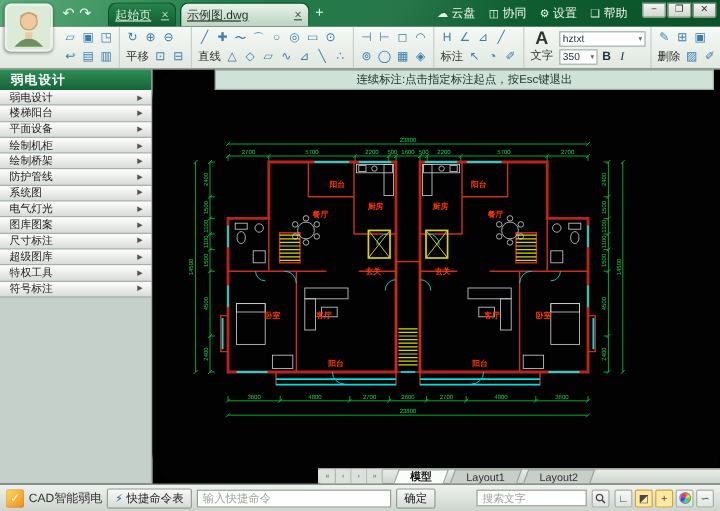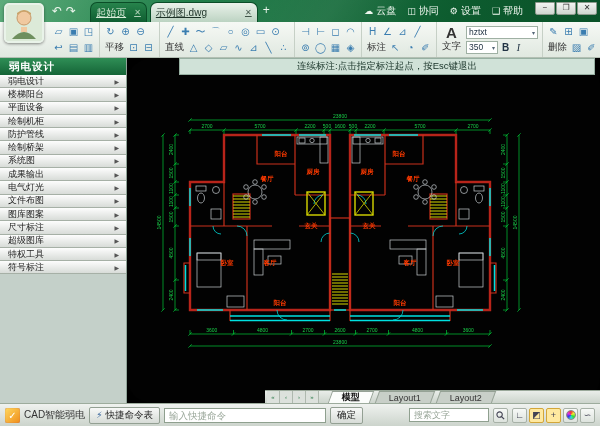--- a/index.html
+++ b/index.html
@@ -71,21 +71,21 @@
   .statusbar{position:absolute;bottom:0;left:0;right:0;height:23px;background:linear-gradient(#eff2ef,#ccd4cc);
     border-top:1px solid #9dac9d;display:flex;align-items:center;padding:0 5px;gap:4px;z-index:6;}
   .logo{width:15px;height:15px;border-radius:2px;background:linear-gradient(135deg,#ffd95e,#ef8c1a);
     display:flex;align-items:center;justify-content:center;color:#fff;font-size:10px;font-weight:bold;box-shadow:inset 0 0 1px #a55;}
   .brand{font-size:10px;color:#333;white-space:nowrap;}
   .sbtn{height:17px;display:flex;align-items:center;gap:3px;padding:0 6px;font-size:9.5px;color:#222;
     background:linear-gradient(#f7f8f7,#d7dcd7);border:1px solid #93a093;border-radius:2px;white-space:nowrap;}
   .sbtn .bolt{color:#31609a;font-size:9px;}
   .cmd-input{width:162px;height:15px;border:1px solid #8fa08f;background:#fff;font-size:9.5px;padding:0 4px;color:#333;}
   .cmd-input::placeholder{color:#9aa79a;}
-  .search-input{width:80px;height:14px;border:1px solid #8fa08f;background:#fff;font-size:9px;padding:0 4px;color:#333;}
+  .search-input{width:92px;height:14px;border:1px solid #8fa08f;background:#fff;font-size:9px;padding:0 4px;color:#333;}
   .search-input::placeholder{color:#9aa79a;}
   .spacer{flex:1;}
   .tg{width:15px;height:15px;border:1px solid #a7b1a7;background:linear-gradient(#f7f9f7,#dde3dd);
     display:flex;align-items:center;justify-content:center;font-size:9px;color:#445;border-radius:2px;}
   .tg.active{background:#ffe9a0;border-color:#d2a63a;}
   .wheel{width:10px;height:10px;border-radius:50%;background:#d44;
     background:conic-gradient(#e33,#ee3,#3d3,#3dd,#33e,#d3d,#e33);border:1px solid #888;}
 
   
   .wall2{stroke:#b8241a;stroke-width:2.4;fill:none;}
@@ -292,41 +292,33 @@
           </div>
           <div class="sb-item">
             <span>平面设备</span>
             <span class="arr">▶</span>
           </div>
           <div class="sb-item">
             <span>绘制机柜</span>
             <span class="arr">▶</span>
           </div>
           <div class="sb-item">
+            <span>绘制桥架</span>
+            <span class="arr">▶</span>
+          </div>
+          <div class="sb-item">
             <span>防护管线</span>
             <span class="arr">▶</span>
           </div>
           <div class="sb-item">
-            <span>绘制桥架</span>
-            <span class="arr">▶</span>
-          </div>
-          <div class="sb-item">
             <span>系统图</span>
             <span class="arr">▶</span>
           </div>
           <div class="sb-item">
-            <span>成果输出</span>
-            <span class="arr">▶</span>
-          </div>
-          <div class="sb-item">
             <span>电气灯光</span>
-            <span class="arr">▶</span>
-          </div>
-          <div class="sb-item">
-            <span>文件布图</span>
             <span class="arr">▶</span>
           </div>
           <div class="sb-item">
             <span>图库图案</span>
             <span class="arr">▶</span>
           </div>
           <div class="sb-item">
             <span>尺寸标注</span>
             <span class="arr">▶</span>
           </div>

